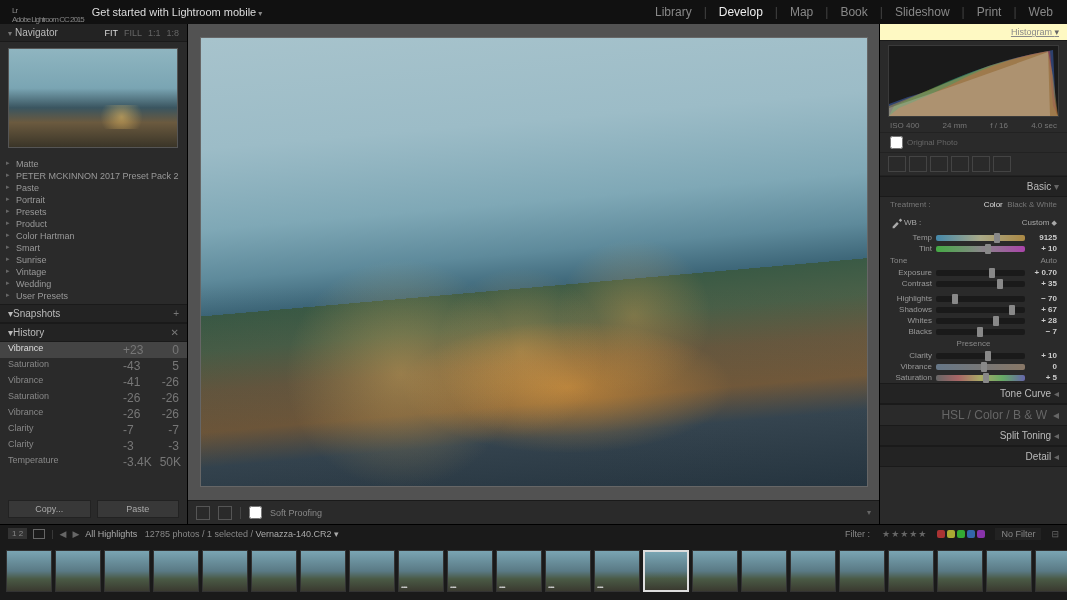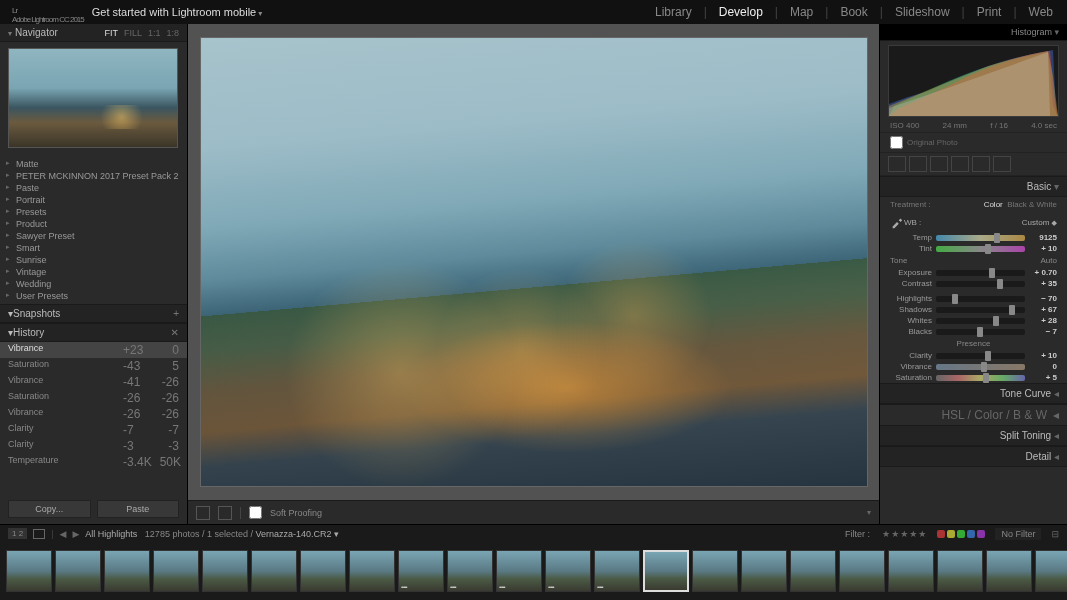--- a/index.html
+++ b/index.html
@@ -54,21 +54,21 @@
       radial-gradient(circle at 65% 62%,rgba(255,180,80,.3),transparent 15%);}
   .photo::after{content:"";position:absolute;bottom:0;left:0;right:0;height:45%;background:linear-gradient(180deg,transparent,rgba(20,30,40,.2));}
   .toolbar-bottom { height: 24px; background: #2a2a2a; display: flex; align-items: center; padding: 0 8px; gap: 8px; font-size: 9px; color: #888; border-top:1px solid #1a1a1a;}
   .tb-icon{width:14px;height:14px;border:1px solid #555;display:inline-block;}
   .tb-sep{width:1px;height:12px;background:#444;}
   .toolbar-bottom input[type=checkbox]{accent-color:#555;}
   .tb-caret{margin-left:auto;font-size:8px;color:#666;}
 
   
   .right-panel { width: 188px; background: #2a2a2a; display: flex; flex-direction: column; font-size: 9px; border-left:1px solid #000;}
-  .histo-head{padding:3px 8px;text-align:right;color:#888;background:#000000;border-bottom:1px solid #1a1a1a;}
+  .histo-head{padding:3px 8px;text-align:right;color:#888;background:#fef9c3;border-bottom:1px solid #1a1a1a;text-decoration:underline;}
   .histogram{height:72px;margin:4px 8px 2px;background:#1a1a1a;position:relative;border:1px solid #3a3a3a;overflow:hidden;}
   .histo-meta{display:flex;justify-content:space-between;padding:2px 10px;font-size:8px;color:#777;}
   .orig-photo{padding:3px 10px;font-size:8px;color:#666;display:flex;align-items:center;gap:4px;border-top:1px solid #222;}
   .tool-strip{height:24px;display:flex;align-items:center;gap:3px;padding:0 8px;border-top:1px solid #222;border-bottom:1px solid #222;}
   .tool-strip span{width:18px;height:16px;border:1px solid #444;display:inline-block;cursor:pointer;}
   .section-head{padding:4px 8px;text-align:right;background:#232323;color:#bbb;font-size:10px;border-top:1px solid #1a1a1a;border-bottom:1px solid #1a1a1a;}
   .treatment{display:flex;justify-content:space-between;padding:3px 10px;font-size:8px;color:#777;}
   .treatment .active{color:#ddd;}
   .wb-row{display:flex;align-items:center;justify-content:space-between;padding:3px 10px;font-size:8px;}
   .eyedrop{width:14px;height:14px;position:relative;}
@@ -140,21 +140,21 @@
     <div class="nav-thumb-wrap">
         <div class="nav-thumb"></div>
       </div>
     <div class="preset-list" id="preset-list">
         <div>Matte</div>
         <div>PETER MCKINNON 2017 Preset Pack 2</div>
         <div>Paste</div>
         <div>Portrait</div>
         <div>Presets</div>
         <div>Product</div>
-        <div>Sawyer Preset</div>
+        <div>Color Hartman</div>
         <div>Smart</div>
         <div>Sunrise</div>
         <div>Vintage</div>
         <div>Wedding</div>
         <div>User Presets</div>
       </div>
     <div class="snapshots-head">
         <span><span class="tri">▾</span><span>Snapshots</span></span>
         <span style="color:#777">+</span>
       </div>

